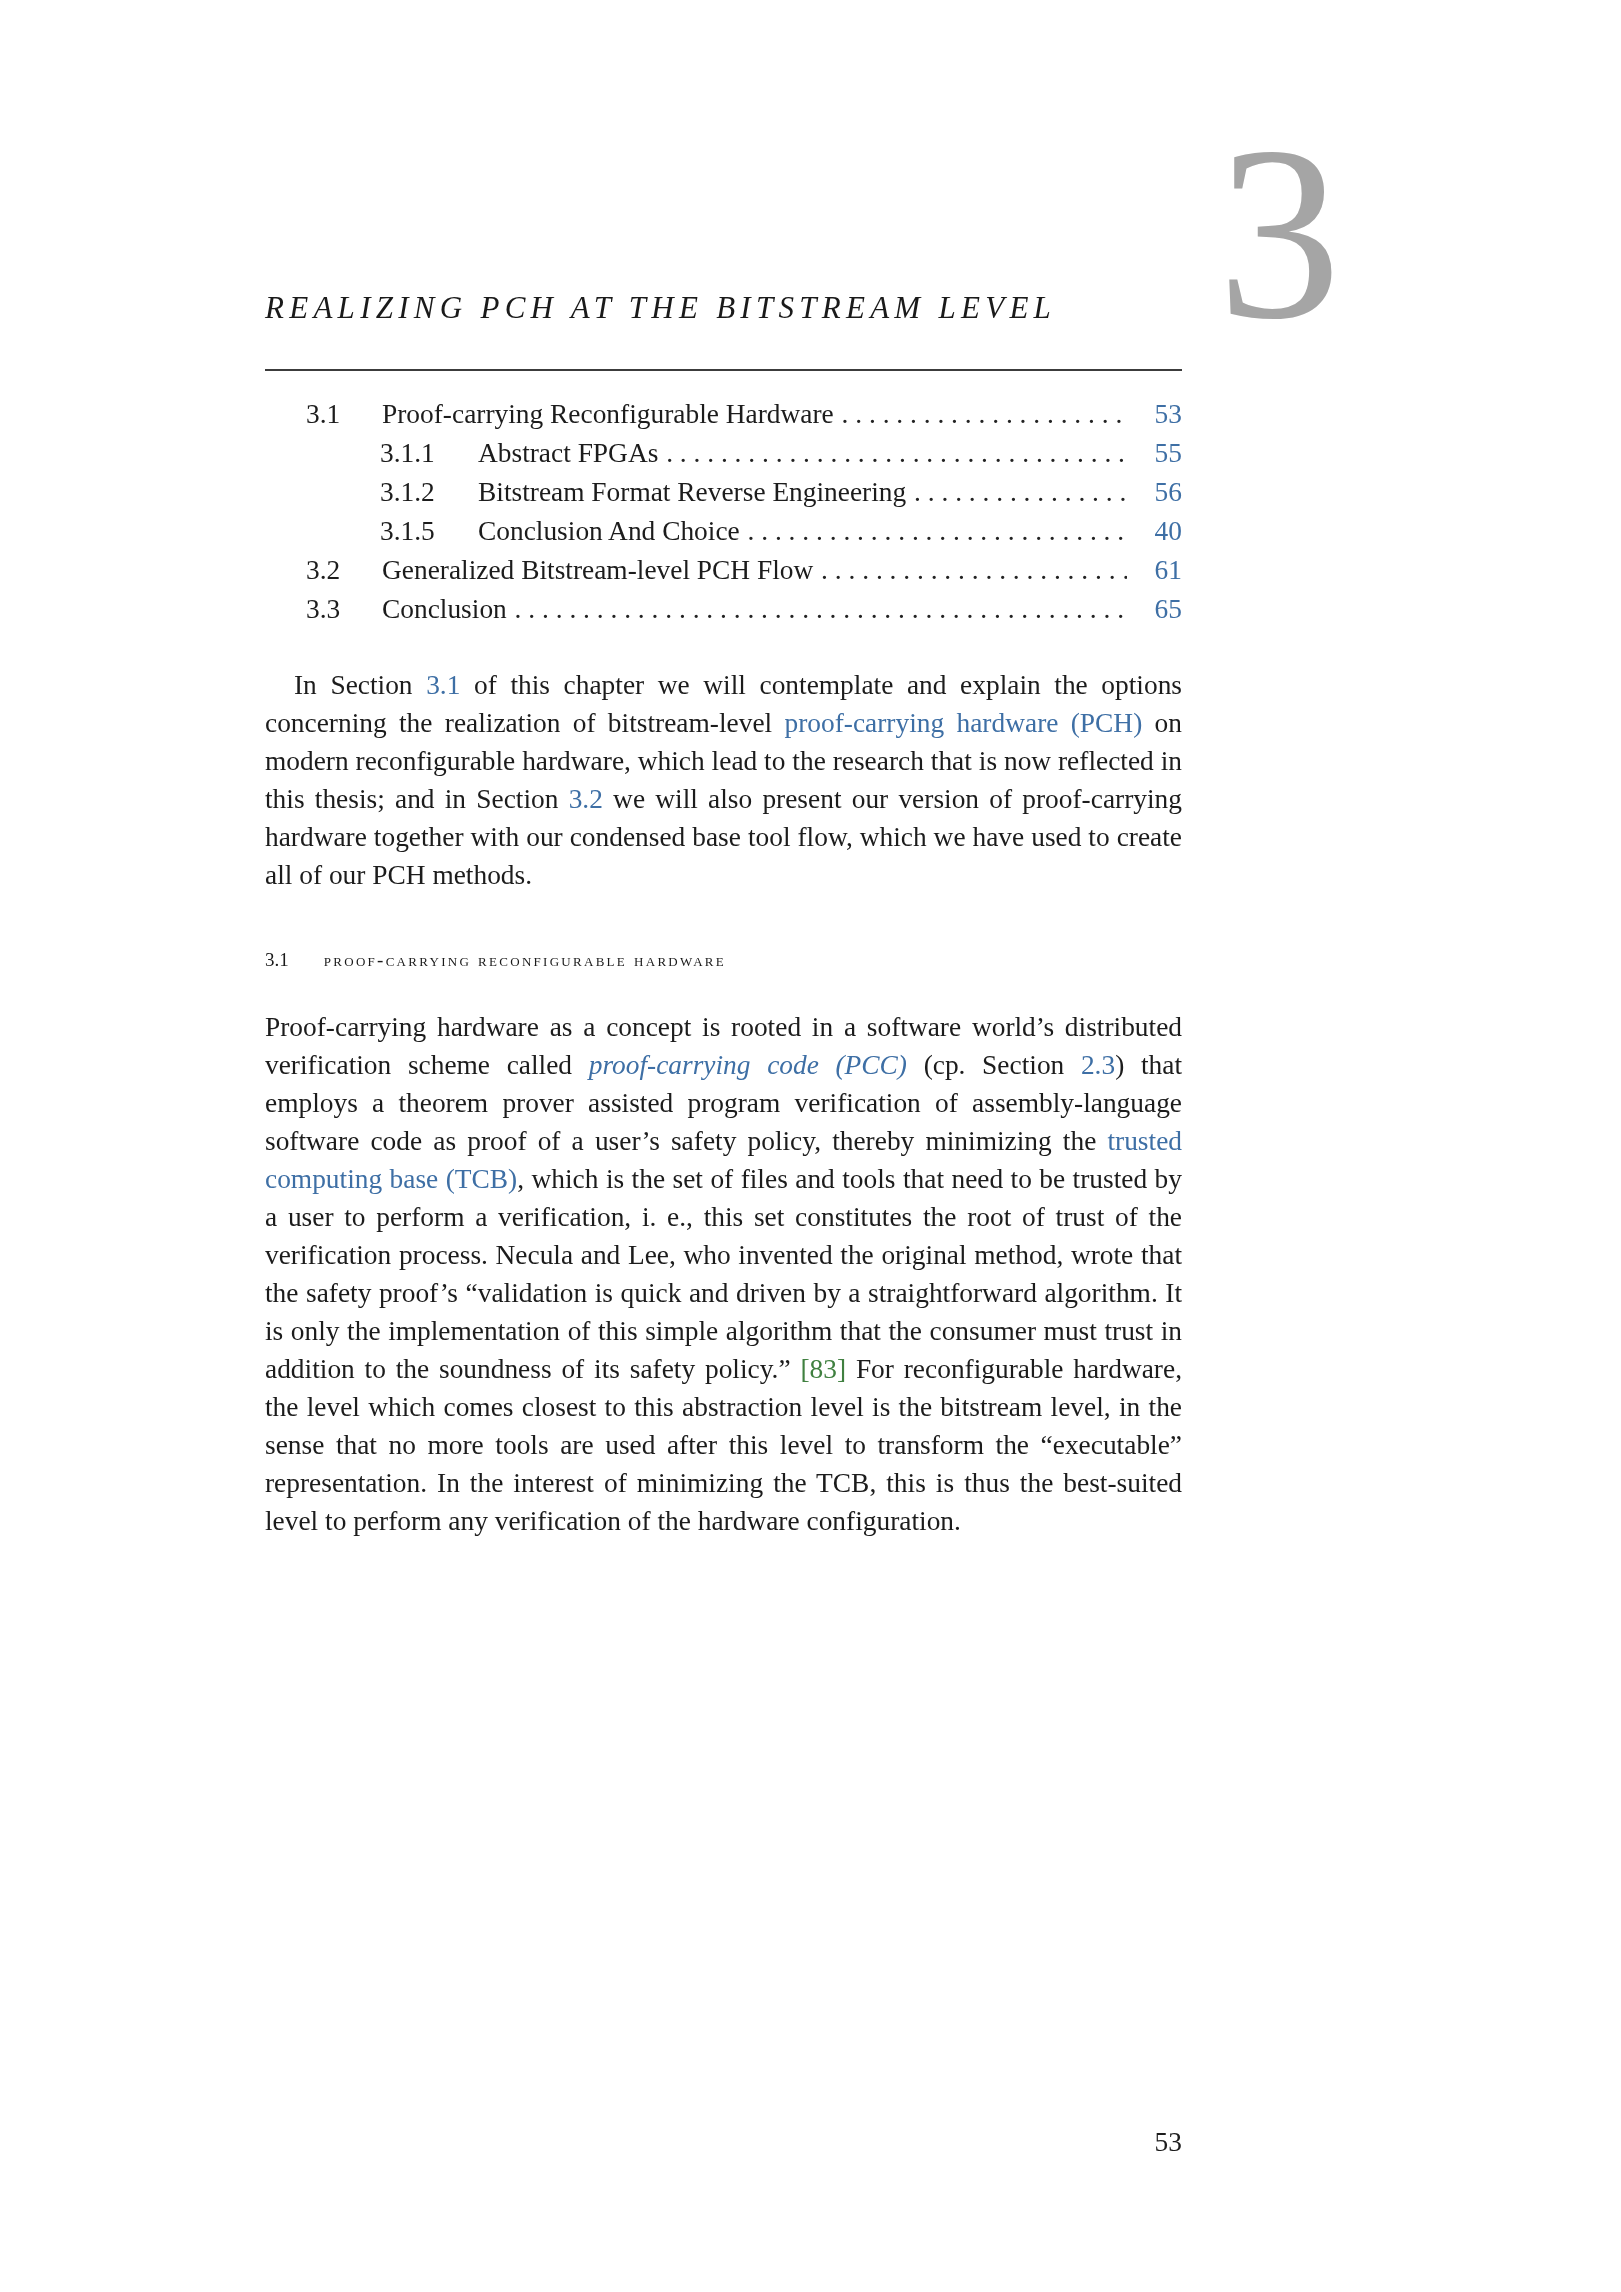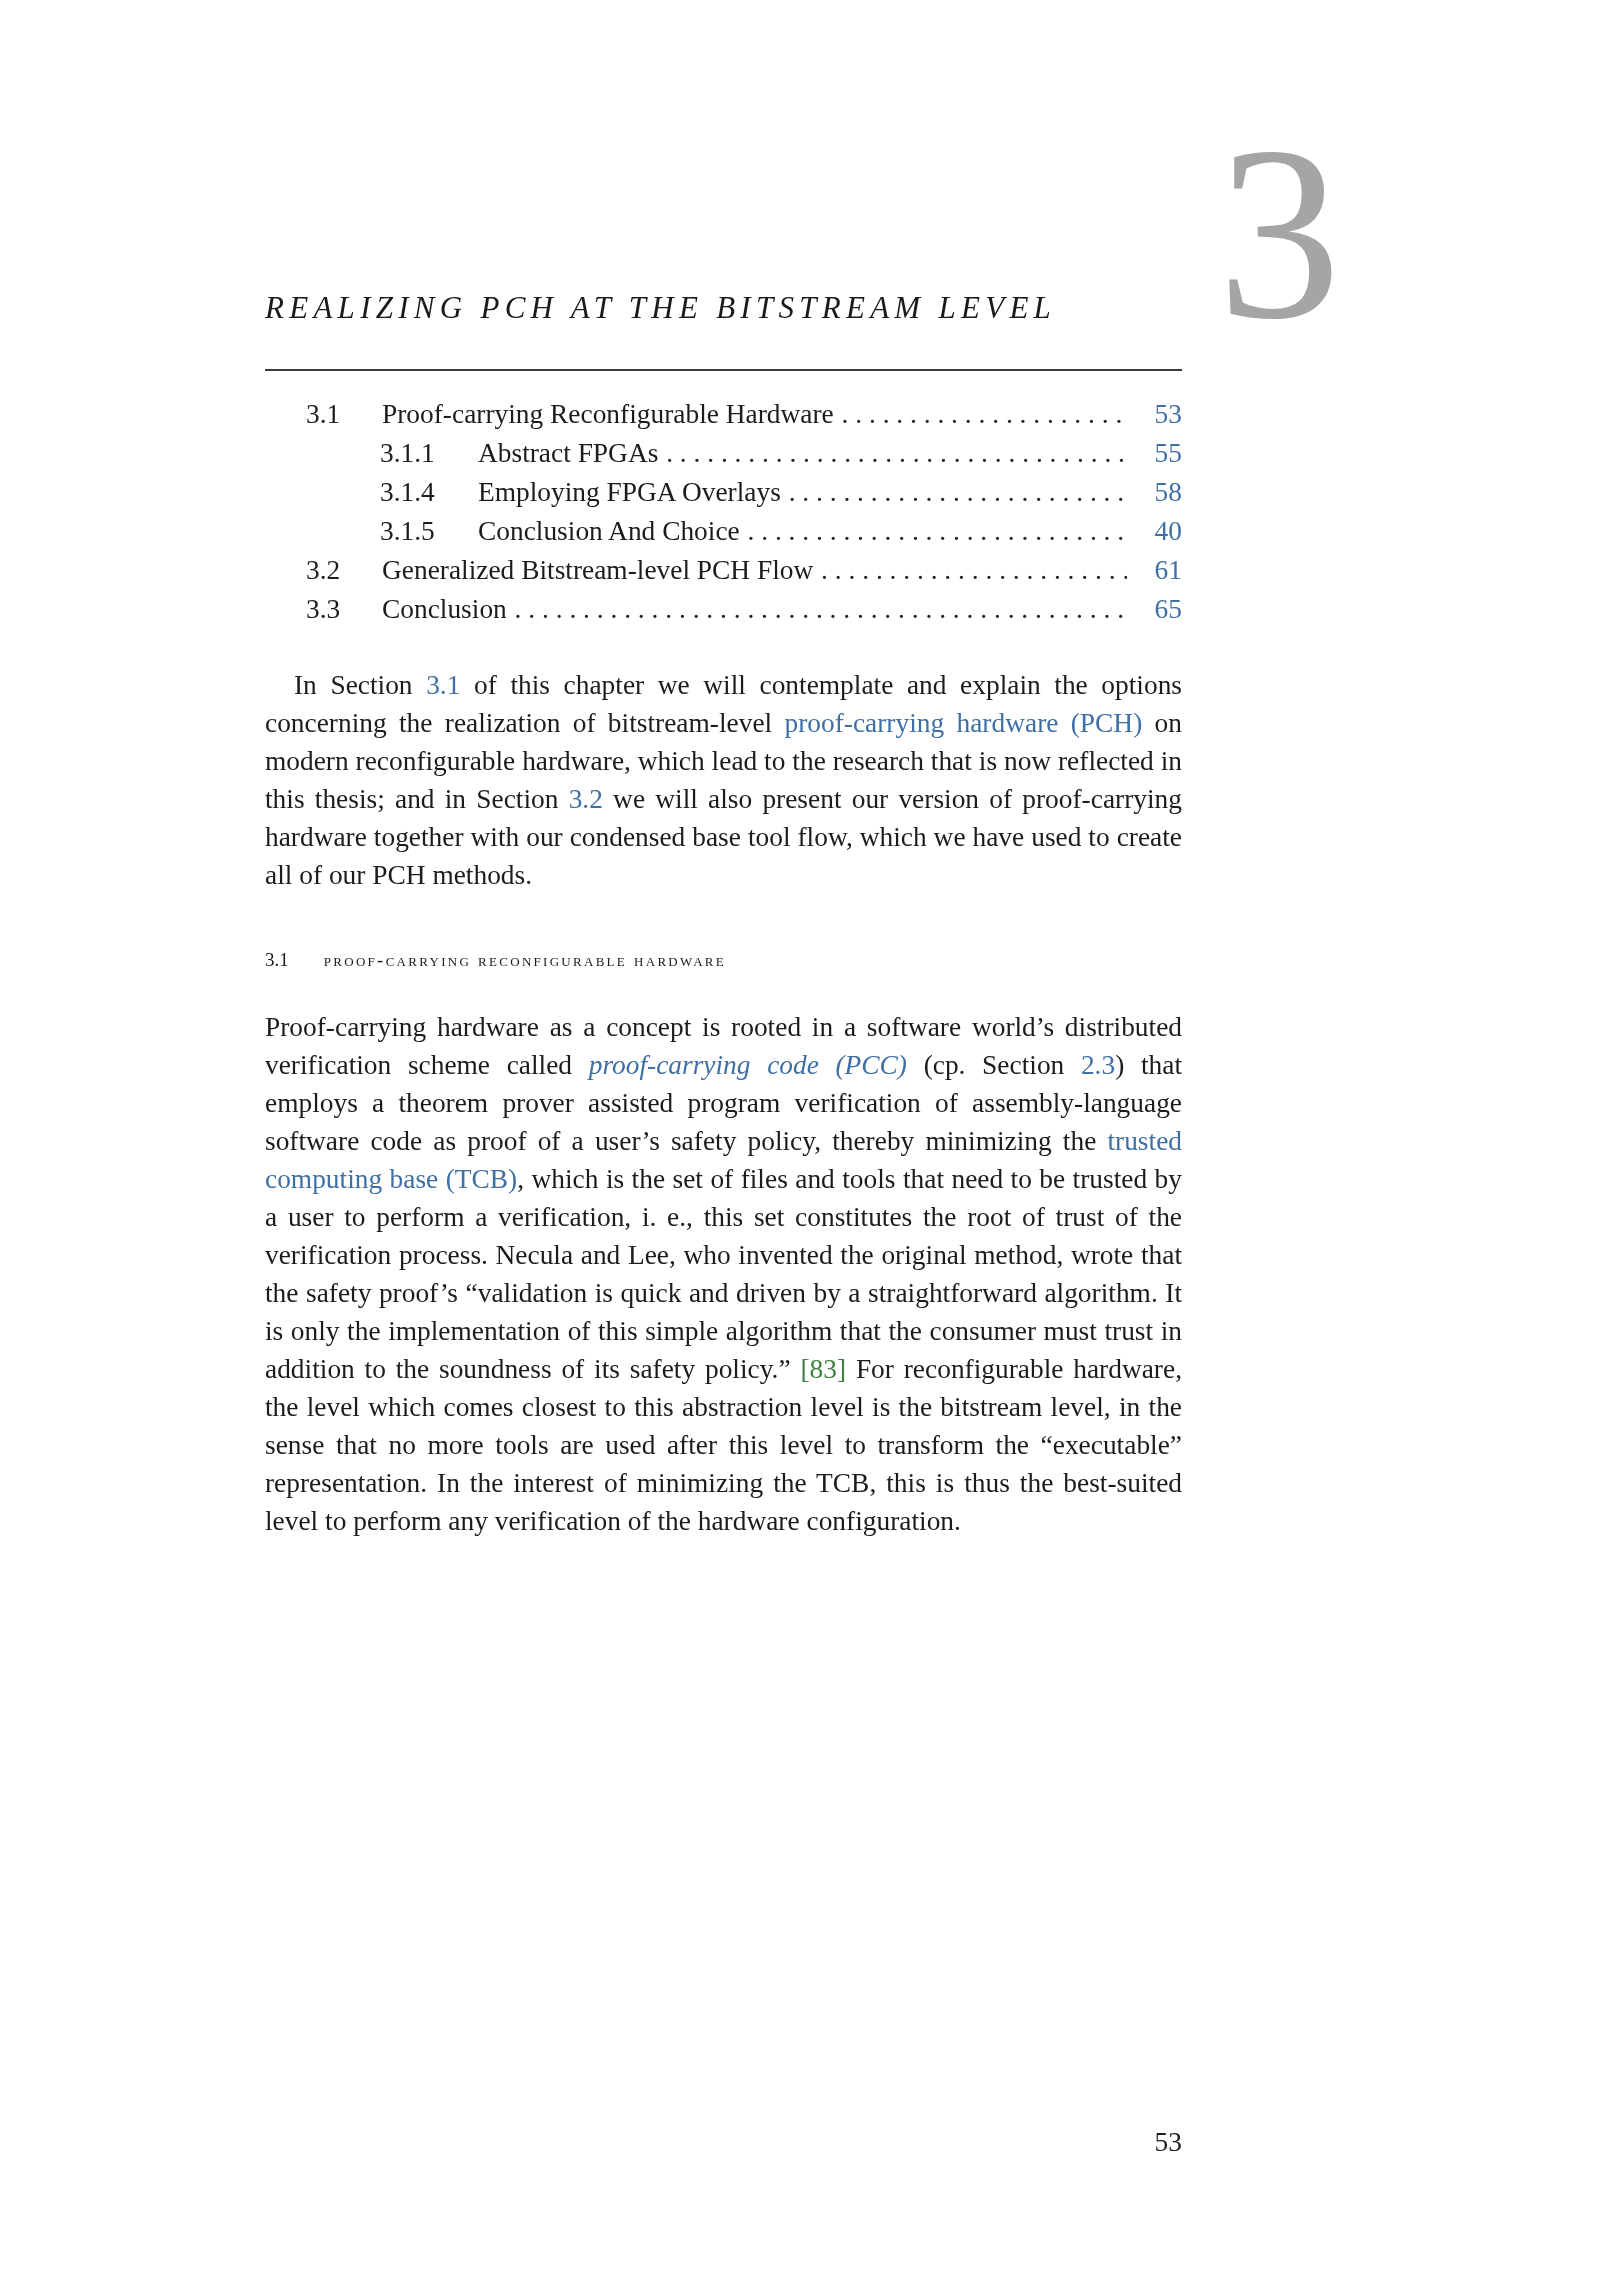--- a/index.html
+++ b/index.html
@@ -132,24 +132,24 @@
     <span class="toc-leader"></span>
     <span class="toc-page">53</span>
   </div>
         <div class="toc-row toc-l2">
     <span class="toc-num">3.1.1</span>
     <span class="toc-title">Abstract FPGAs</span>
     <span class="toc-leader"></span>
     <span class="toc-page">55</span>
   </div>
         <div class="toc-row toc-l2">
-    <span class="toc-num">3.1.4</span>
-    <span class="toc-title">Employing FPGA Overlays</span>
+    <span class="toc-num">3.1.2</span>
+    <span class="toc-title">Bitstream Format Reverse Engineering</span>
     <span class="toc-leader"></span>
-    <span class="toc-page">58</span>
+    <span class="toc-page">56</span>
   </div>
         <div class="toc-row toc-l2">
     <span class="toc-num">3.1.5</span>
     <span class="toc-title">Conclusion And Choice</span>
     <span class="toc-leader"></span>
     <span class="toc-page">40</span>
   </div>
         <div class="toc-row toc-l1">
     <span class="toc-num">3.2</span>
     <span class="toc-title">Generalized Bitstream-level PCH Flow</span>

